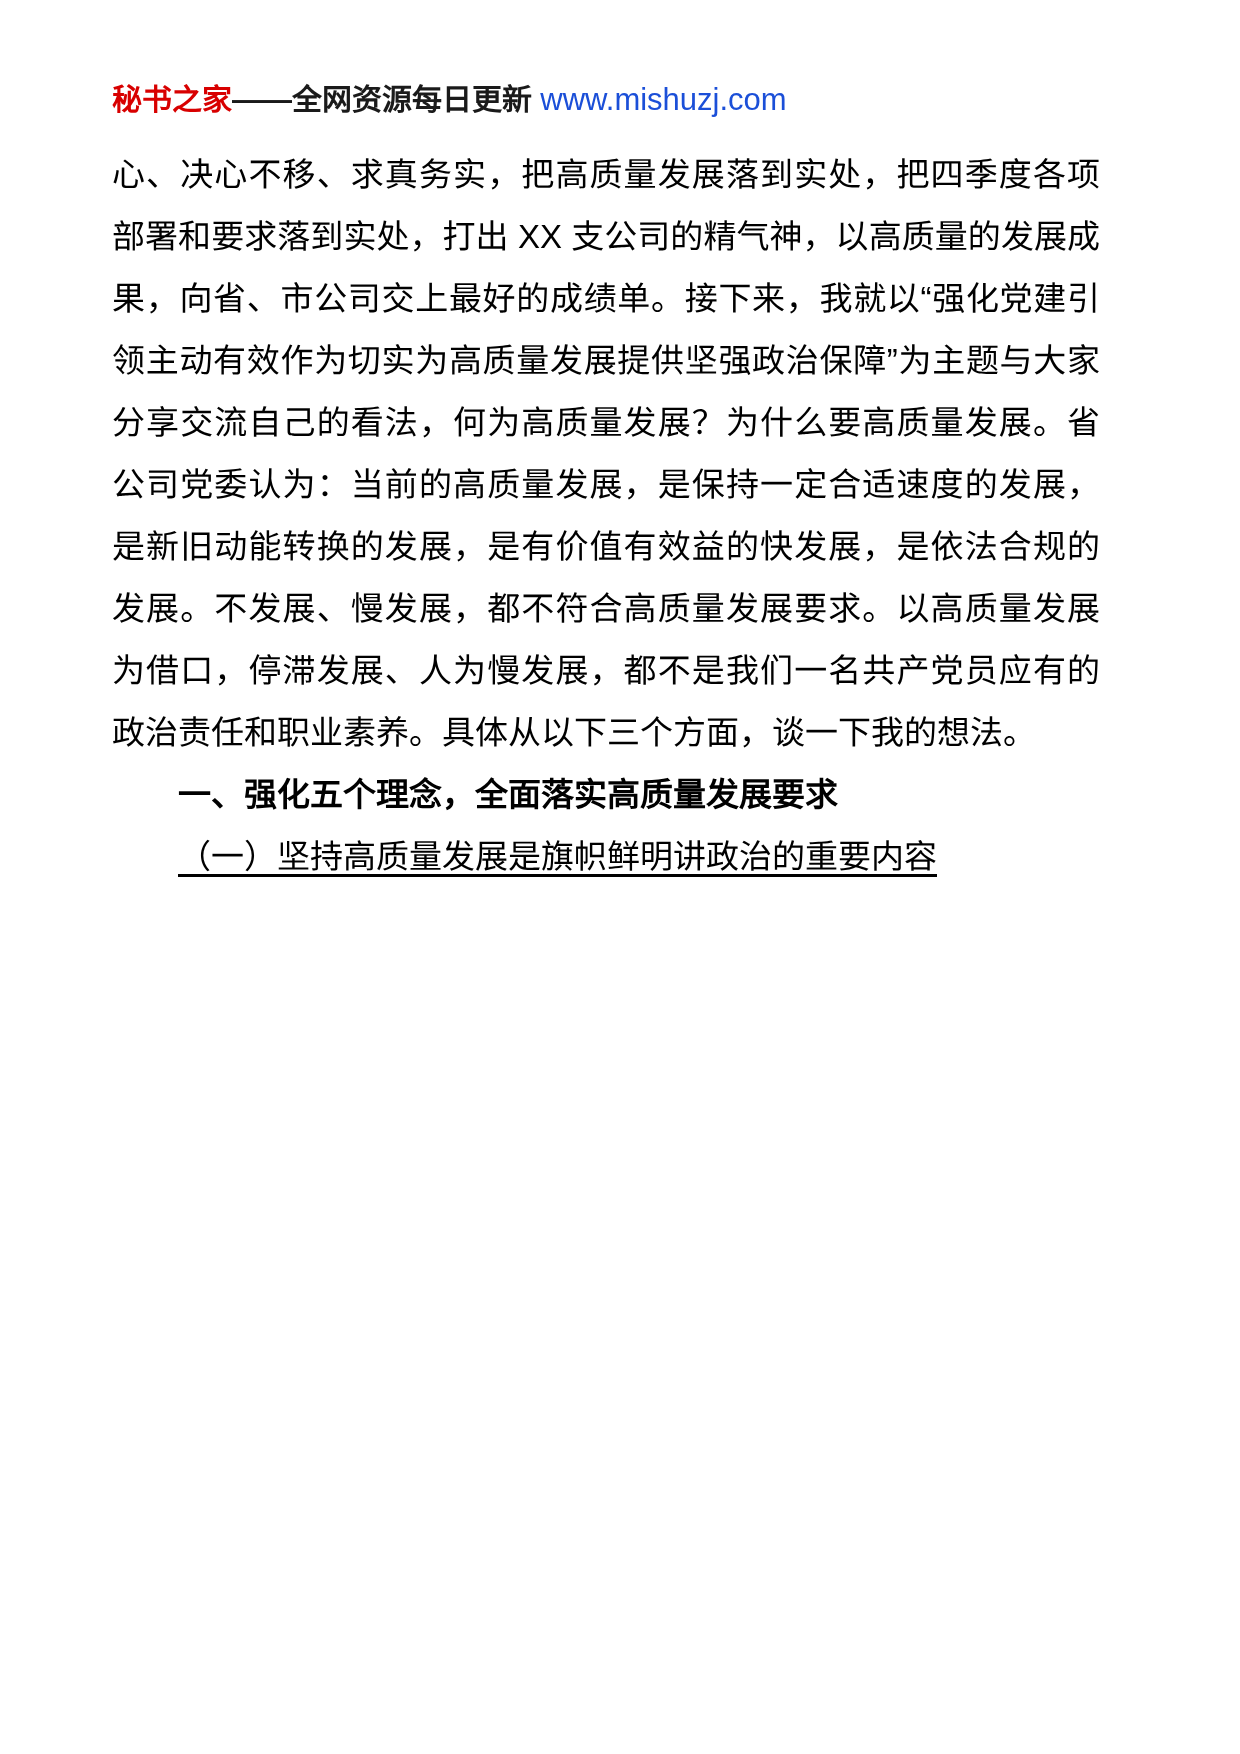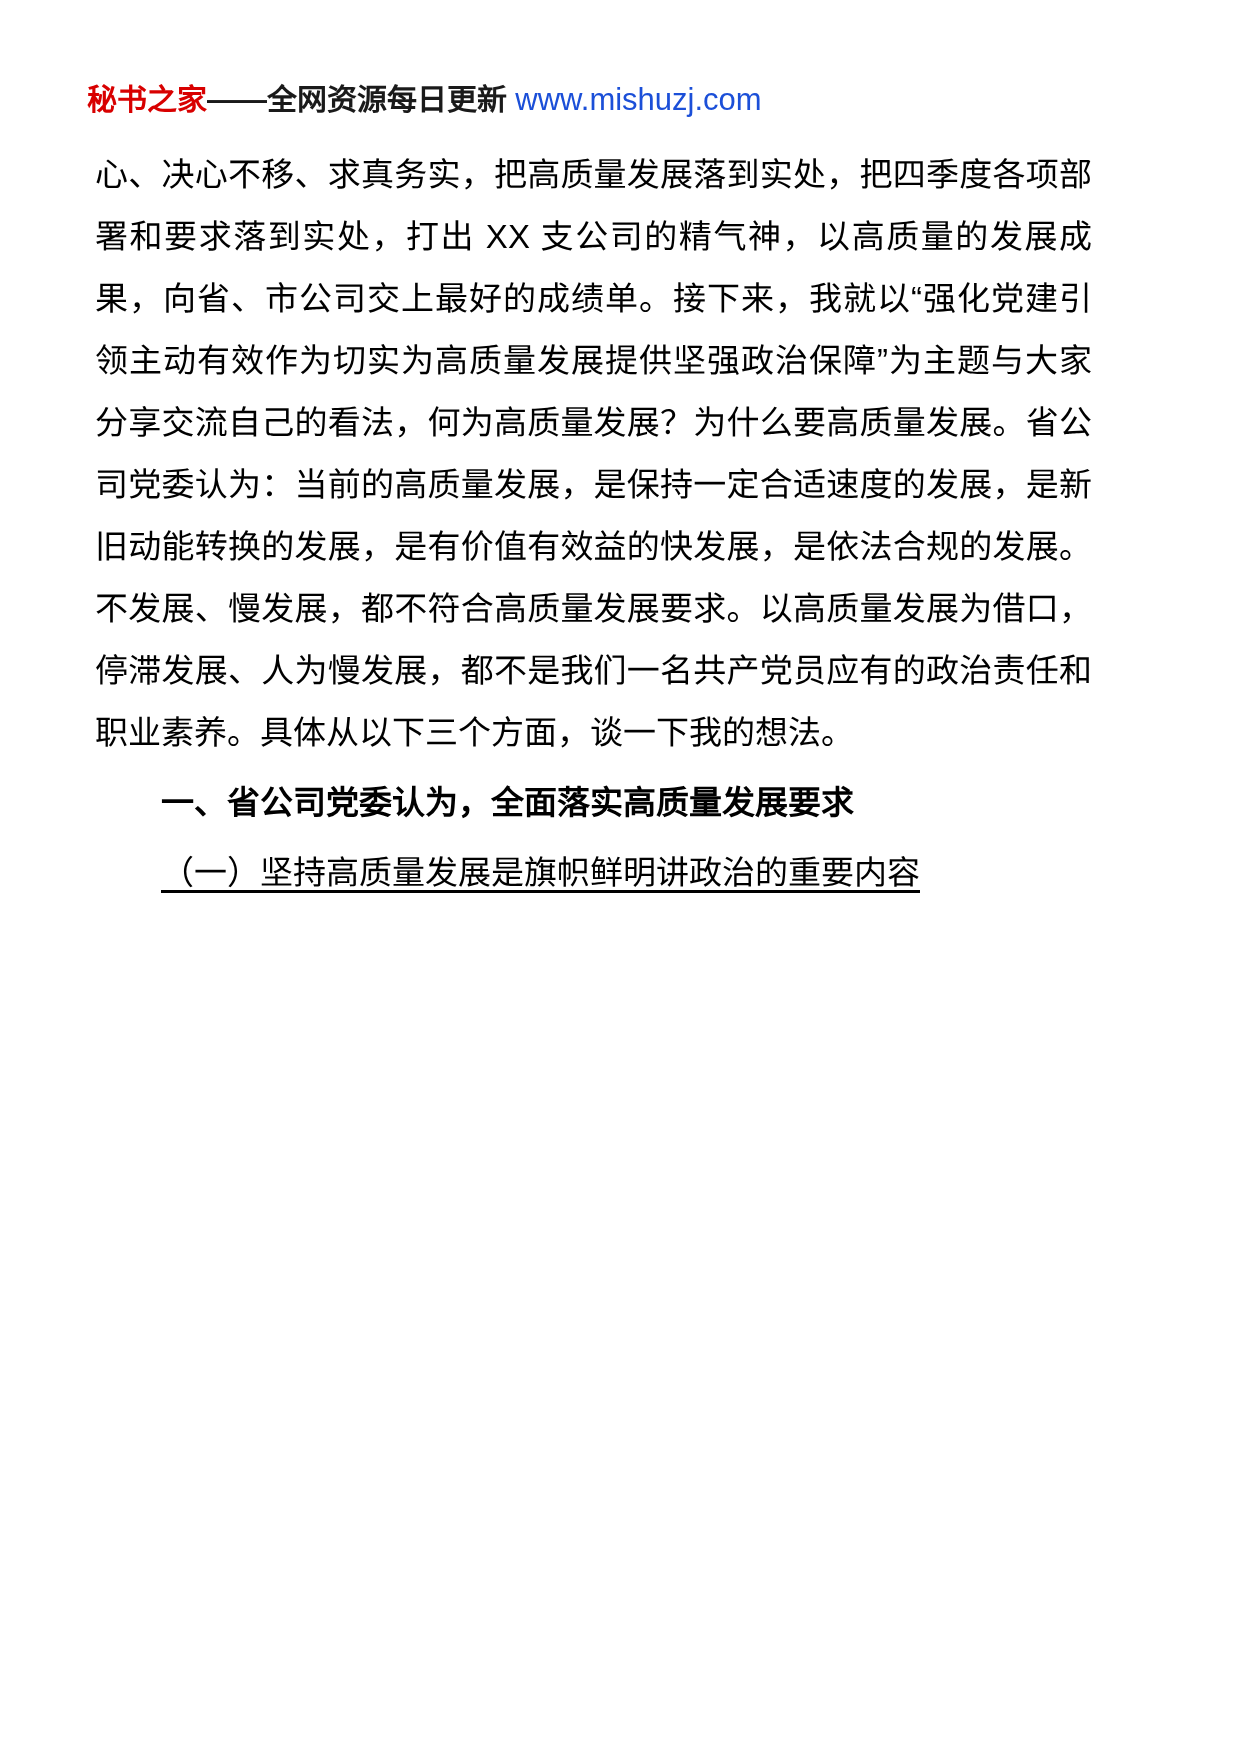--- a/index.html
+++ b/index.html
@@ -12,21 +12,21 @@
     height: 1754px;
     font-family: "Liberation Sans", sans-serif;
     color: #000000;
     -webkit-font-smoothing: antialiased;
   }
   .page {
     position: relative;
     width: 1240px;
     height: 1754px;
     box-sizing: border-box;
-    padding: 78px 140px 0 87px;
+    padding: 78px 140px 0 112px;
   }
   
   .banner {
     font-size: 30px;
     line-height: 44px;
     white-space: nowrap;
     margin-bottom: 22px;
     letter-spacing: 0px;
   }
   .banner .brand {
@@ -49,21 +49,21 @@
   
   .doc-body {
     font-size: 33px;
     line-height: 62px;
     text-align: justify;
     text-justify: inter-ideograph;
     color: #000000;
     font-weight: 500;
   }
   .para {
-    margin: 8px;
+    margin: 0;
     text-indent: 0;
   }
   .para.indent {
     text-indent: 66px;
   }
   .para.heading {
     text-indent: 66px;
     font-weight: 700;
   }
   .para.subheading {
@@ -81,17 +81,17 @@
 
 <div class="page">
 
   <div class="banner">
     <span class="brand">秘书之家</span><span class="dash">——</span><span class="slogan">全网资源每日更新</span>
     <span class="url">www.mishuzj.com</span>
   </div>
 
   <div class="doc-body">
     <p class="para">心、决心不移、求真务实，把高质量发展落到实处，把四季度各项部署和要求落到实处，打出 XX 支公司的精气神，以高质量的发展成果，向省、市公司交上最好的成绩单。接下来，我就以“强化党建引领主动有效作为切实为高质量发展提供坚强政治保障”为主题与大家分享交流自己的看法，何为高质量发展？为什么要高质量发展。省公司党委认为：当前的高质量发展，是保持一定合适速度的发展，是新旧动能转换的发展，是有价值有效益的快发展，是依法合规的发展。不发展、慢发展，都不符合高质量发展要求。以高质量发展为借口，停滞发展、人为慢发展，都不是我们一名共产党员应有的政治责任和职业素养。具体从以下三个方面，谈一下我的想法。</p>
-    <p class="para heading">一、省公司党委认为，全面落实高质量发展要求</p>
+    <p class="para heading">一、强化五个理念，全面落实高质量发展要求</p>
     <p class="para subheading">（一）坚持高质量发展是旗帜鲜明讲政治的重要内容</p>
   </div>
 
 </div>
 
 </body></html>

